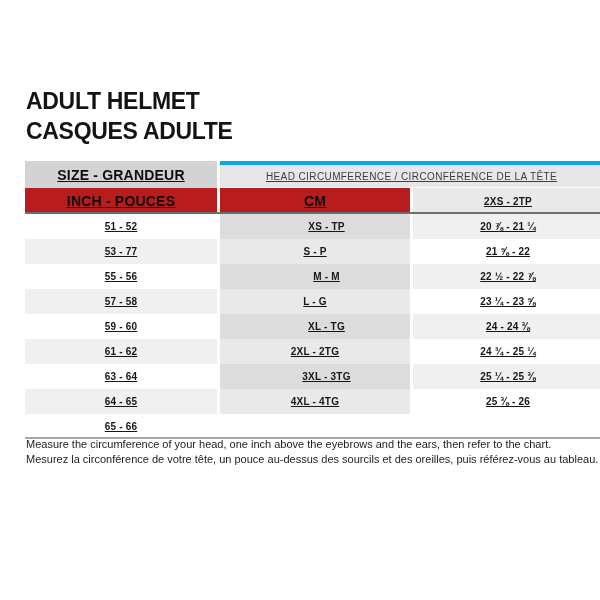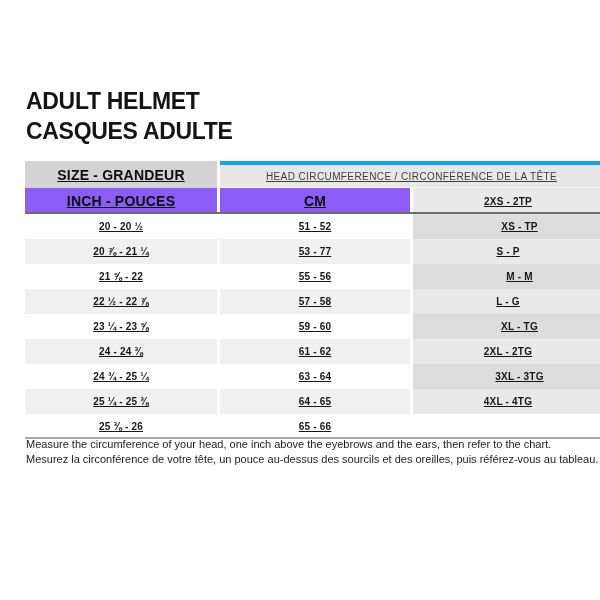--- a/index.html
+++ b/index.html
@@ -21,21 +21,21 @@
   }
   .cell{display:flex;align-items:center;justify-content:center;text-decoration:underline;}
   .banner{
     grid-column:2/4;grid-row:1;
     background:#e7e7e7;border-top:4px solid #0ea5e9;border-bottom:1px solid #f7f7f7;
     box-sizing:border-box;
     font-size:10px;letter-spacing:0.4px;color:#3d3d3d;font-weight:normal;
   }
   .th{font-size:14px;font-weight:bold;color:#0d0d0d;letter-spacing:0.2px;}
   .th-size{background:#d3d3d3;}
-  .th-val{background:#8b5cf6;}
+  .th-val{background:#b91c1c;}
   .td{font-size:10px;font-weight:bold;color:#161616;letter-spacing:0.2px;}
   .r-odd.c-size{background:#e9e9e9;}
   .r-odd.c-val{background:#ffffff;}
   .r-even.c-size{background:#dcdcdc;padding-left:23px;}
   .r-even.c-val{background:#f0f0f0;}
   .rule{position:absolute;left:0;right:0;}
   .rule-header{top:51px;height:2px;background:#6e6e6e;}
   .rule-bottom{top:276px;height:2px;background:#a8a8a8;}
   .footer{
     position:absolute;left:13px;top:437px;margin:0;width:574px;
@@ -55,21 +55,20 @@
 
   <div class="table">
 
     <div class="cell banner">HEAD CIRCUMFERENCE / CIRCONFÉRENCE DE LA TÊTE</div>
 
     <div class="cell th th-size">SIZE - GRANDEUR</div>
     <div class="cell th th-val">INCH - POUCES</div>
     <div class="cell th th-val">CM</div>
 
     <div class="cell td c-size r-odd">2XS - 2TP</div>
-    <div class="cell td c-val r-odd">20 - 20 ½</div>
     <div class="cell td c-val r-odd">51 - 52</div>
 
     <div class="cell td c-size r-even">XS - TP</div>
     <div class="cell td c-val r-even">20 ⅞ - 21 ¼</div>
     <div class="cell td c-val r-even">53 - 77</div>
 
     <div class="cell td c-size r-odd">S - P</div>
     <div class="cell td c-val r-odd">21 ⅝ - 22</div>
     <div class="cell td c-val r-odd">55 - 56</div>
 

